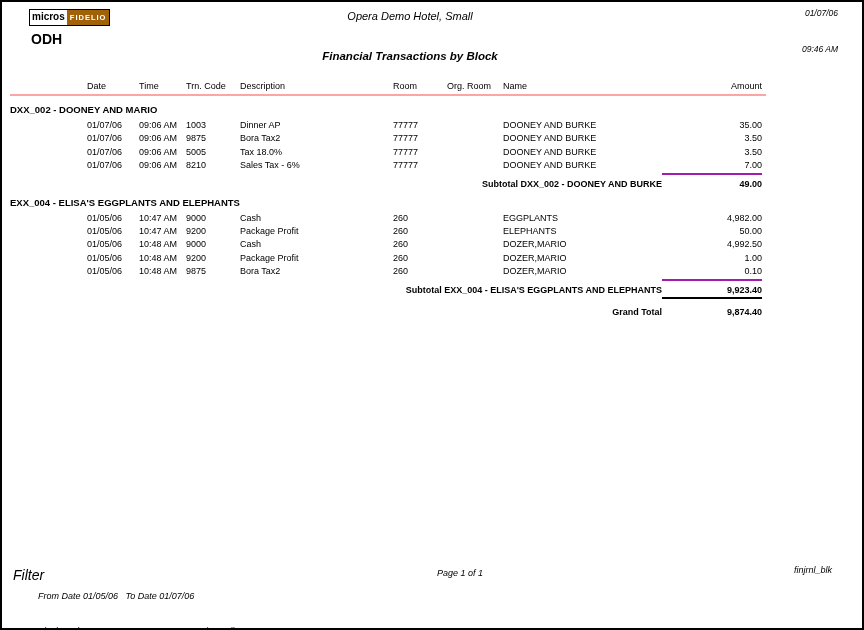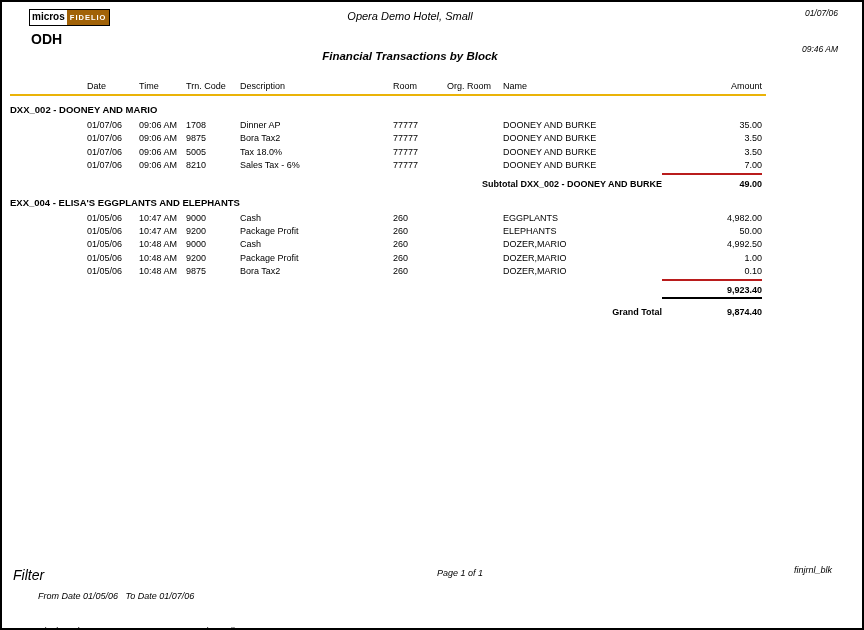--- a/index.html
+++ b/index.html
@@ -14,38 +14,38 @@
   .logo{position:absolute;left:29px;top:9px;display:inline-flex;align-items:stretch;border:1px solid #000;height:15px;}
   .logo-micros{background:#fff;color:#000;font-weight:bold;font-size:10px;line-height:13px;padding:0 2px;text-align:right;}
   .logo-fidelio{background:#a16207;color:#fff;font-weight:bold;font-size:7.5px;line-height:15px;letter-spacing:1px;padding:0 3px;}
   .property-code{position:absolute;left:31px;top:31px;font-weight:bold;font-size:14px;}
   .hotel-name{position:absolute;left:0;top:10px;width:820px;text-align:center;font-style:italic;font-size:11px;}
   .report-title{position:absolute;left:0;top:50px;width:820px;text-align:center;font-style:italic;font-weight:bold;font-size:11.5px;}
   .print-date{position:absolute;right:26px;top:8px;font-style:italic;font-size:8.5px;}
   .print-time{position:absolute;right:26px;top:44px;font-style:italic;font-size:8.5px;}
 
   
-  .thead{position:absolute;left:10px;top:78px;width:756px;height:16px;border-bottom:2px solid #eab308;font-size:9px;}
+  .thead{position:absolute;left:10px;top:78px;width:756px;height:16px;border-bottom:2px solid #fca5a5;font-size:9px;}
   .thead span{position:absolute;bottom:3px;white-space:nowrap;}
   .h-date{left:77px;} .h-time{left:129px;} .h-code{left:176px;} .h-desc{left:230px;text-align:right;}
   .h-room{left:383px;} .h-org{left:437px;} .h-name{left:493px;}
   .h-amount{right:4px;text-align:right;}
 
   #table-body{position:absolute;left:10px;top:96px;width:756px;}
   .section-header{margin-top:8px;height:13px;font-weight:bold;font-size:9.5px;white-space:nowrap;}
   .rows{margin-top:2px;}
   .row{position:relative;height:13.4px;font-size:9px;}
   .row span{position:absolute;top:1px;white-space:nowrap;}
   .c-date{left:77px;} .c-time{left:129px;} .c-code{left:176px;} .c-desc{left:230px;}
   .c-room{left:383px;} .c-org{left:437px;} .c-name{left:493px;}
   .c-amount{right:4px;text-align:right;}
 
   .subtotal-row{position:relative;height:16px;font-size:9px;font-weight:bold;}
   .subtotal-row .st-label{position:absolute;right:104px;top:6px;white-space:nowrap;}
-  .subtotal-row .st-amount{position:absolute;right:4px;top:0;width:100px;text-align:right;border-top:2px solid #b91c1c;padding-top:4px;}
+  .subtotal-row .st-amount{position:absolute;right:4px;top:0;width:100px;text-align:right;border-top:2px solid #a21caf;padding-top:4px;}
   .subtotal-row.with-bottom{height:20px;}
   .subtotal-row.with-bottom .st-amount{border-bottom:2px solid #000;padding-bottom:2px;}
 
   .grandtotal-row{position:relative;height:14px;margin-top:6px;font-size:9px;font-weight:bold;}
   .grandtotal-row .gt-label{position:absolute;right:104px;top:2px;}
   .grandtotal-row .gt-amount{position:absolute;right:4px;top:2px;width:100px;text-align:right;}
 
   
   .footer-filter-label{position:absolute;left:13px;top:567px;font-style:italic;font-size:14px;}
   .footer-filter{position:absolute;left:38px;top:567px;font-style:italic;font-size:9px;line-height:11.8px;white-space:pre;}
@@ -77,21 +77,21 @@
   <span class="h-name">Name</span>
   <span class="h-amount">Amount</span>
 </div>
 
 <div id="table-body">
     <div class="section-header">DXX_002 - DOONEY AND MARIO</div>
     <div class="rows">
       <div class="row">
         <span class="c-date">01/07/06</span>
         <span class="c-time">09:06 AM</span>
-        <span class="c-code">1708</span>
+        <span class="c-code">1003</span>
         <span class="c-desc">Dinner AP</span>
         <span class="c-room">77777</span>
         <span class="c-org"></span>
         <span class="c-name">DOONEY AND BURKE</span>
         <span class="c-amount">35.00</span>
       </div>
       <div class="row">
         <span class="c-date">01/07/06</span>
         <span class="c-time">09:06 AM</span>
         <span class="c-code">9875</span>
@@ -173,20 +173,21 @@
         <span class="c-time">10:48 AM</span>
         <span class="c-code">9875</span>
         <span class="c-desc">Bora Tax2</span>
         <span class="c-room">260</span>
         <span class="c-org"></span>
         <span class="c-name">DOZER,MARIO</span>
         <span class="c-amount">0.10</span>
       </div>
     </div>
     <div class="subtotal-row with-bottom">
+      <span class="st-label">Subtotal EXX_004 - ELISA'S EGGPLANTS AND ELEPHANTS</span>
       <span class="st-amount">9,923.40</span>
     </div>
     <div class="grandtotal-row">
       <span class="gt-label">Grand Total</span>
       <span class="gt-amount">9,874.40</span>
     </div>
   </div>
 
 <div class="footer-filter-label">Filter</div>
 <div class="footer-filter">

